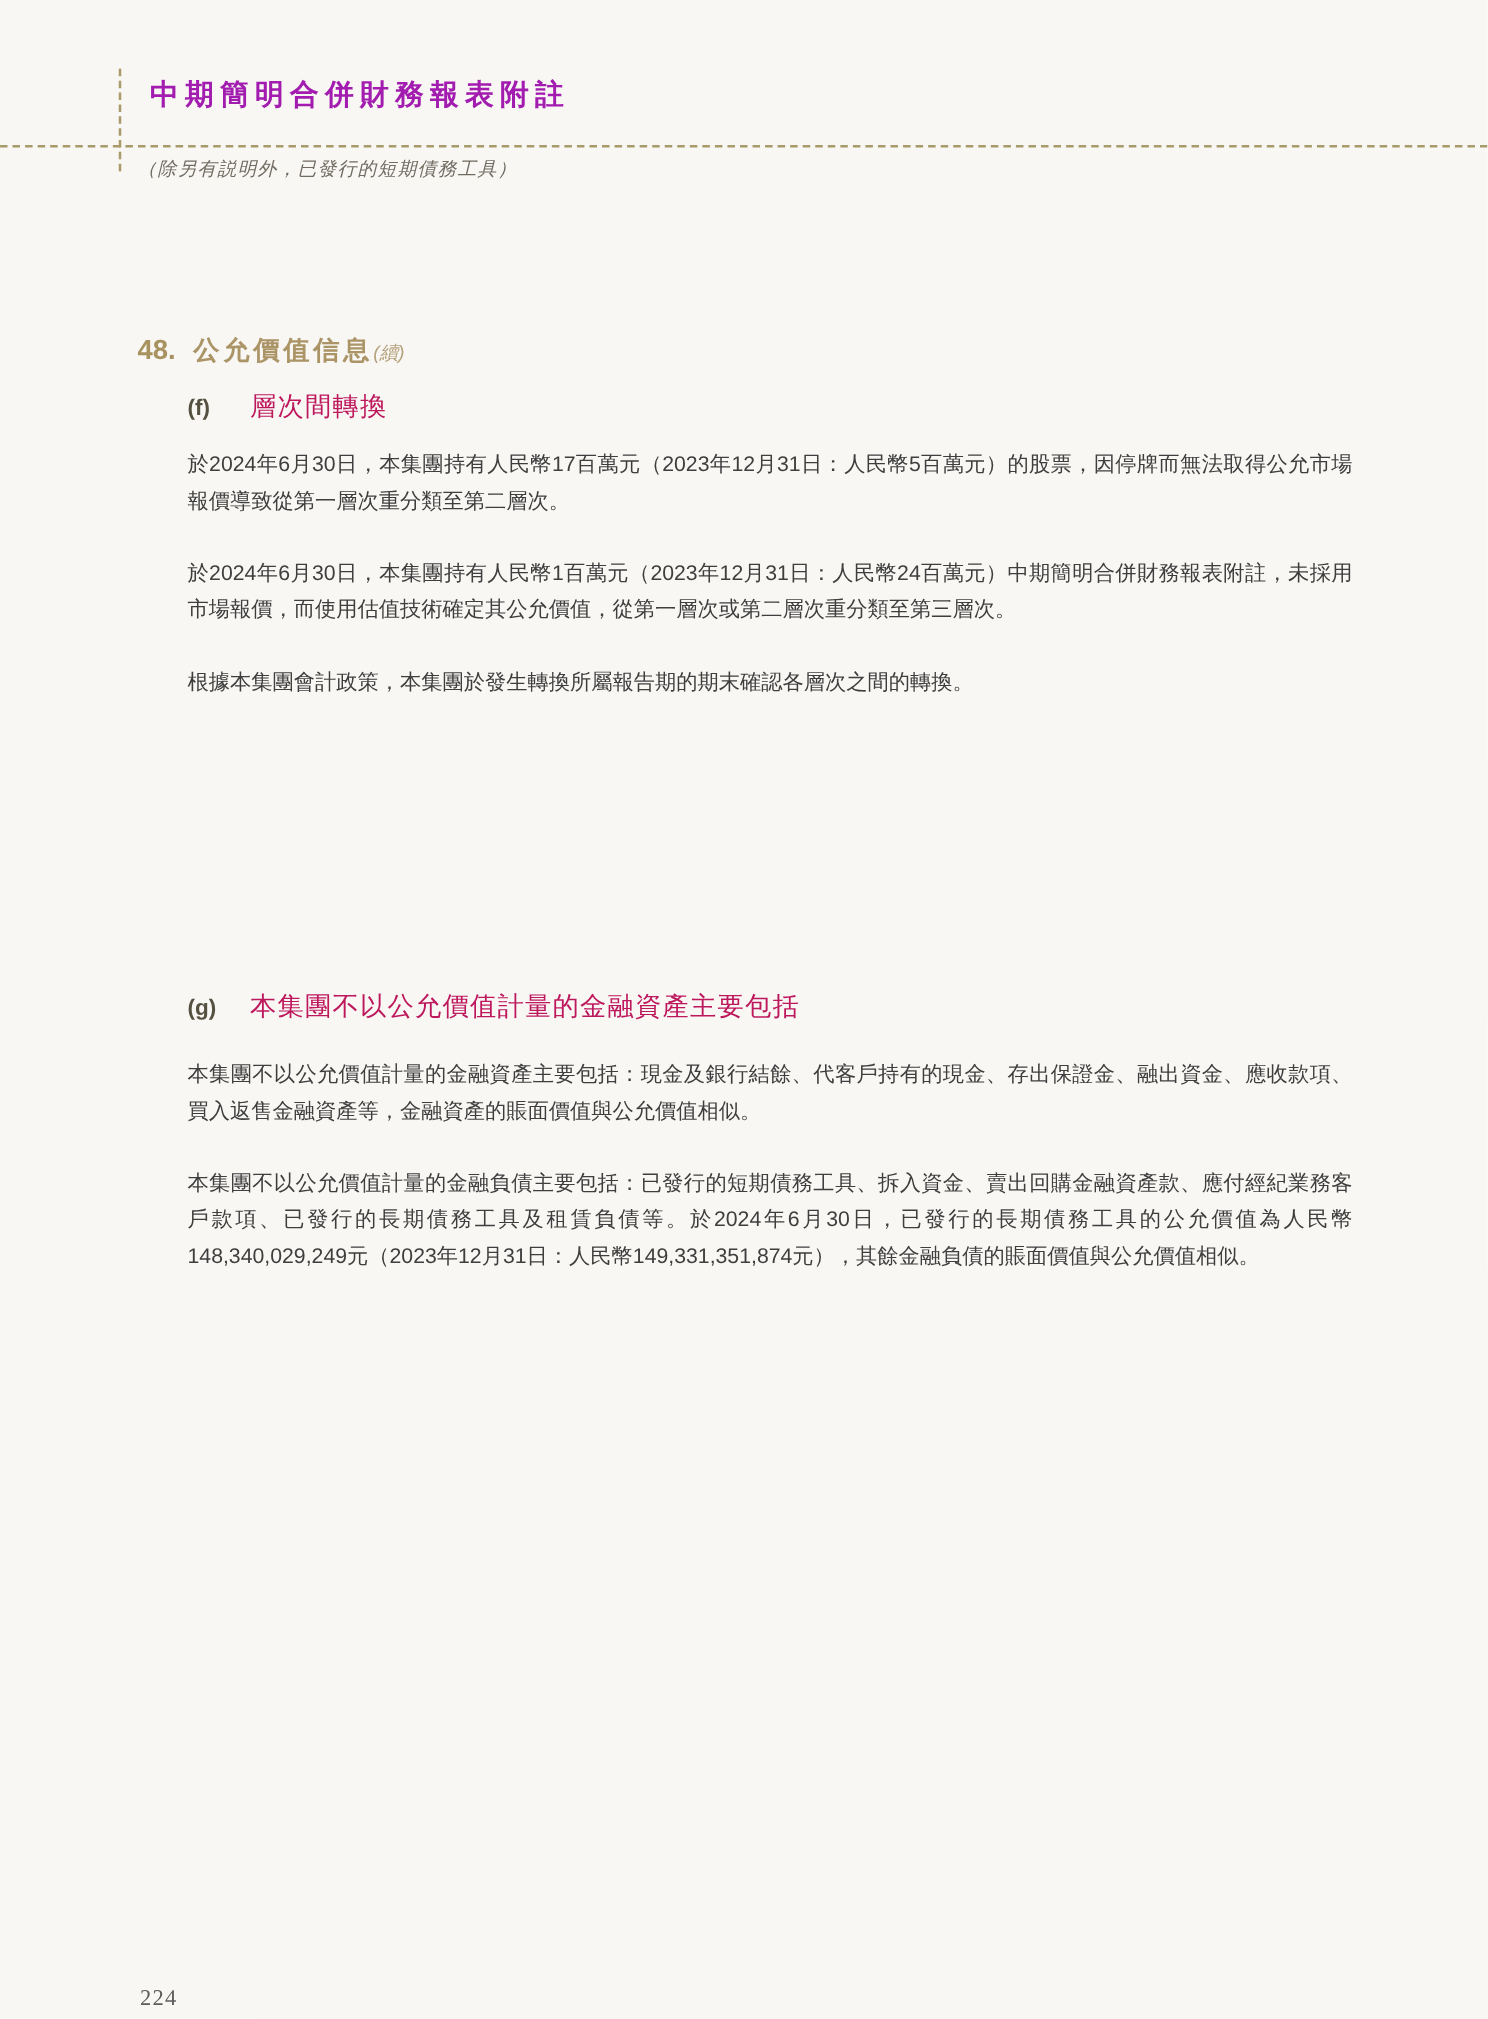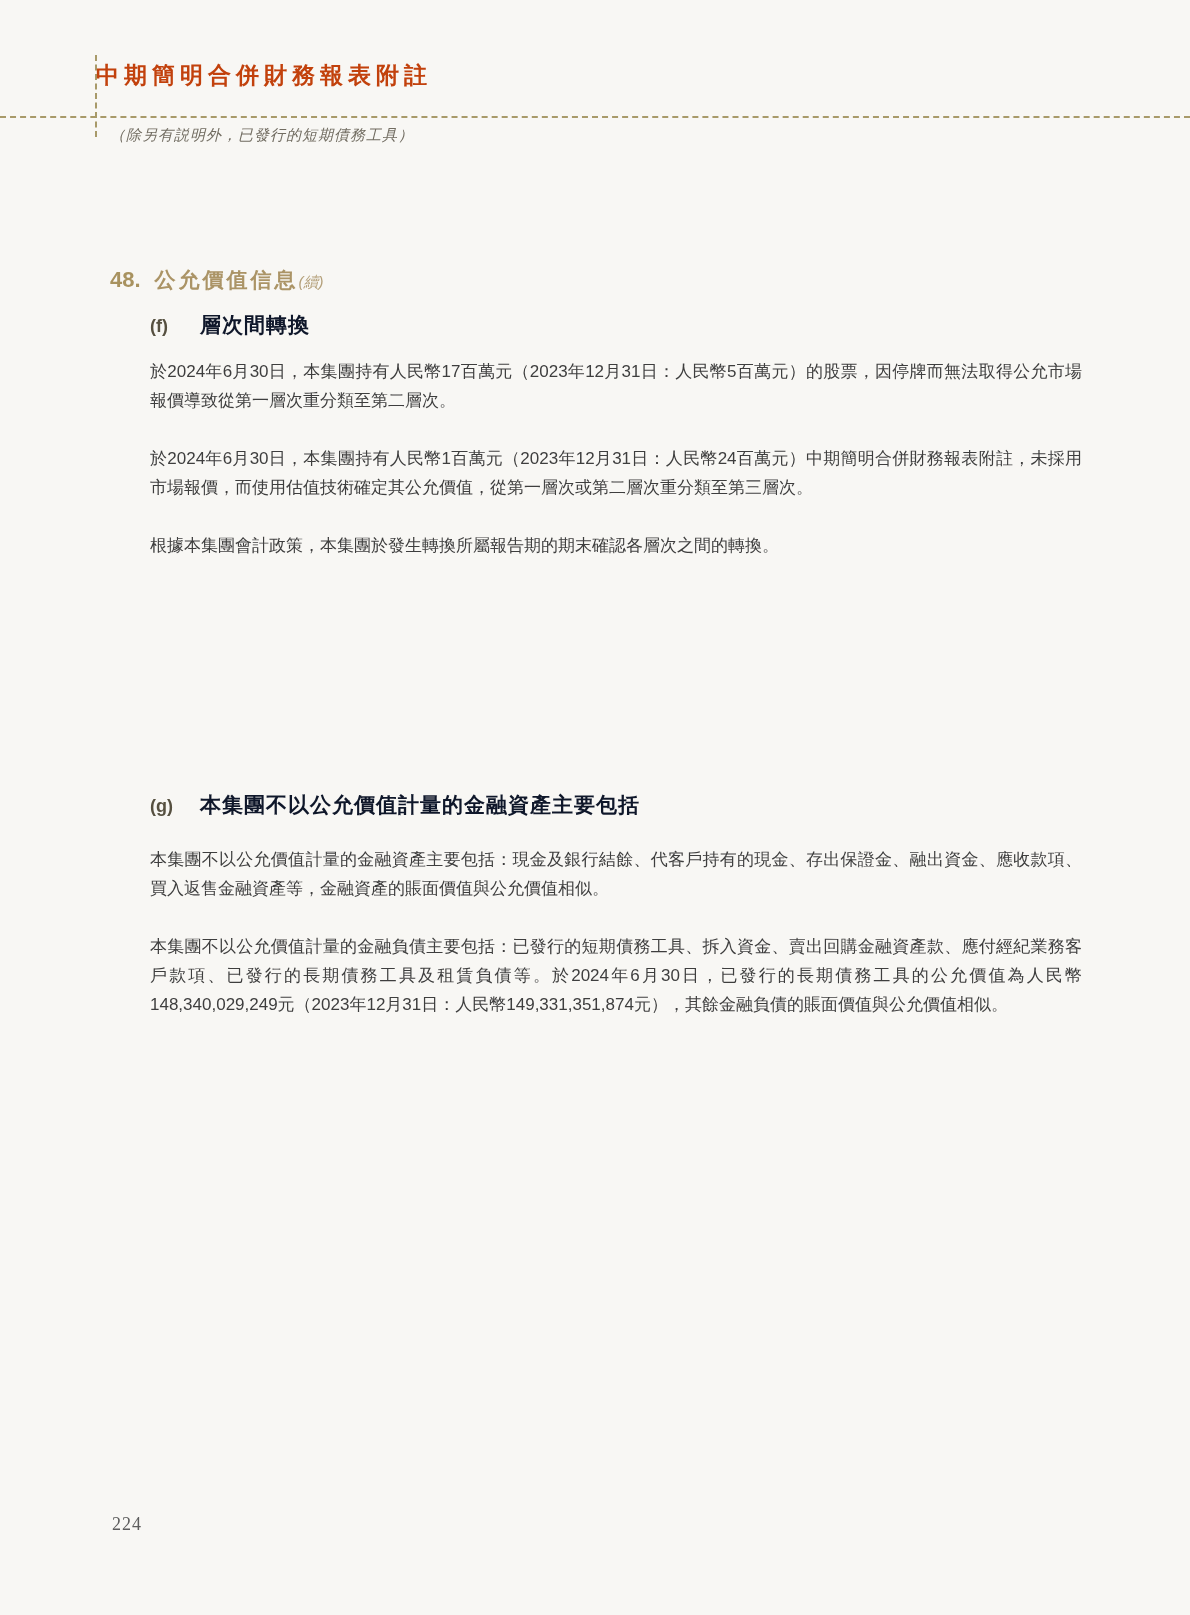--- a/index.html
+++ b/index.html
@@ -25,27 +25,27 @@
   .header-hline {
     position: absolute;
     left: 0;
     top: 116px;
     width: 1190px;
     height: 0;
     border-top: 2px dashed #a89a69;
   }
   .doc-title {
     position: absolute;
-    left: 96px;
+    left: 120px;
     top: 60px;
     font-family: "Liberation Serif", serif;
     font-size: 23px;
     font-weight: 600;
     letter-spacing: 5px;
-    color: #c2410c;
+    color: #a21caf;
     white-space: nowrap;
   }
   .doc-subtitle {
     position: absolute;
     left: 110px;
     top: 126px;
     font-family: "Liberation Serif", serif;
     font-style: italic;
     font-size: 15px;
     color: #716c61;
@@ -91,40 +91,40 @@
   }
   .sub-label {
     width: 50px;
     flex: 0 0 50px;
     font-size: 18px;
     font-weight: bold;
     color: #565040;
   }
   .sub-title {
     font-size: 21px;
-    font-weight: bold;
+    font-weight: normal;
     letter-spacing: 1px;
-    color: #0f172a;
+    color: #be185d;
   }
   .sub-body {
   }
   .sub-body p {
     font-size: 17px;
     line-height: 29px;
     color: #3e3e3e;
     text-align: justify;
     margin-bottom: 29px;
   }
   .subsection-f .sub-body { margin-top: 18px; }
   .subsection-g .sub-body { margin-top: 26px; }
   
   .page-number {
     position: absolute;
     left: 112px;
-    top: 1514px;
+    top: 1588px;
     font-family: "Liberation Serif", serif;
     font-size: 18px;
     color: #5d5d5d;
     letter-spacing: 1px;
   }
 </style>
 </head>
 <body>
 
 <div class="page">

